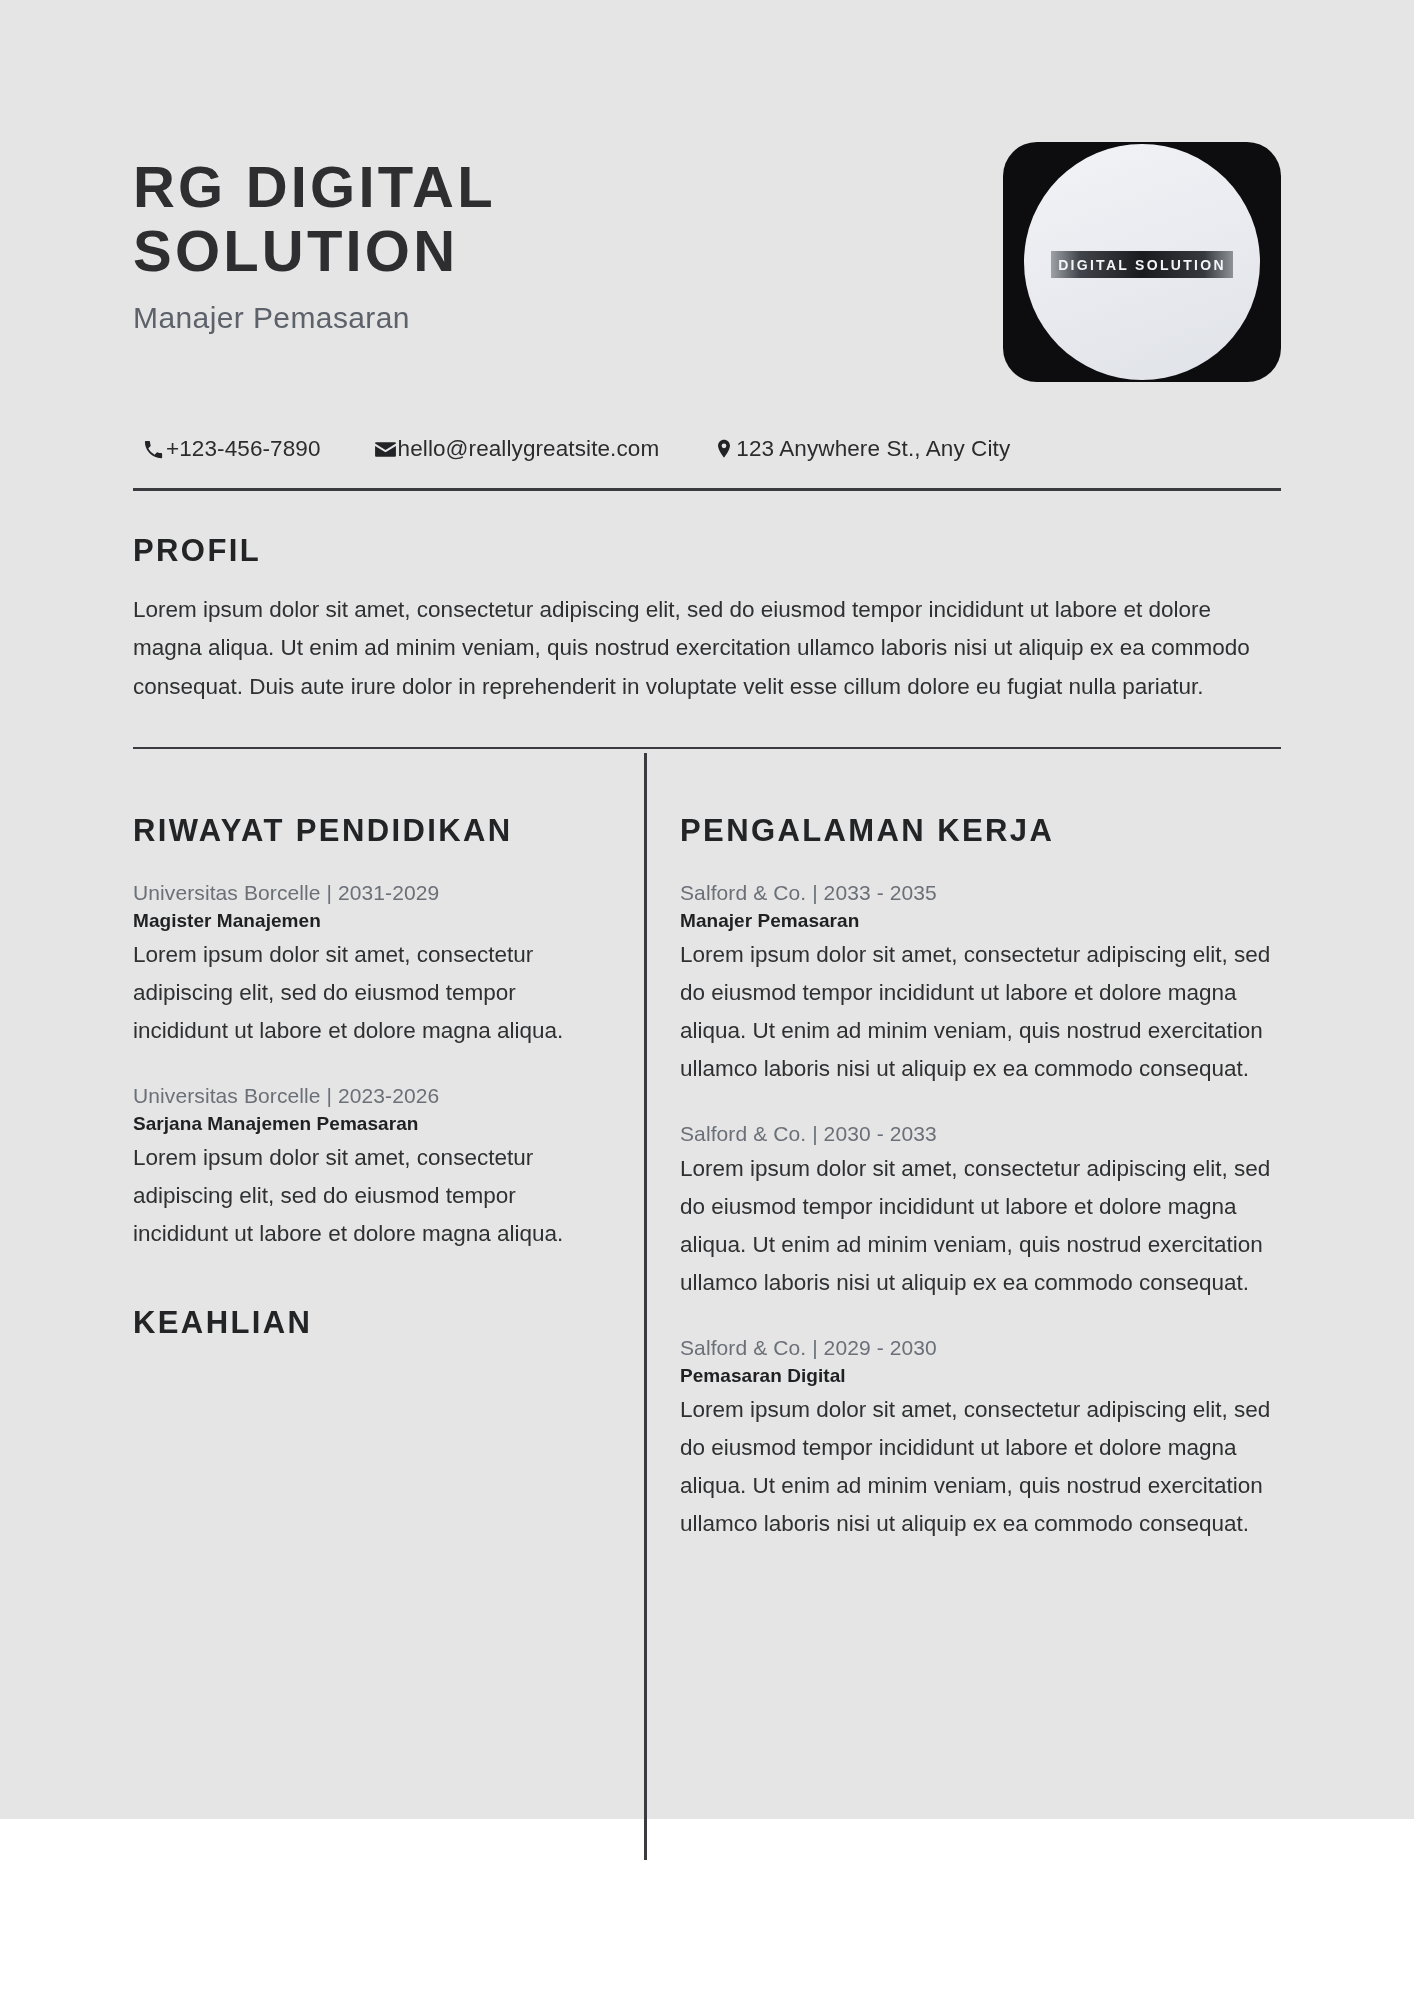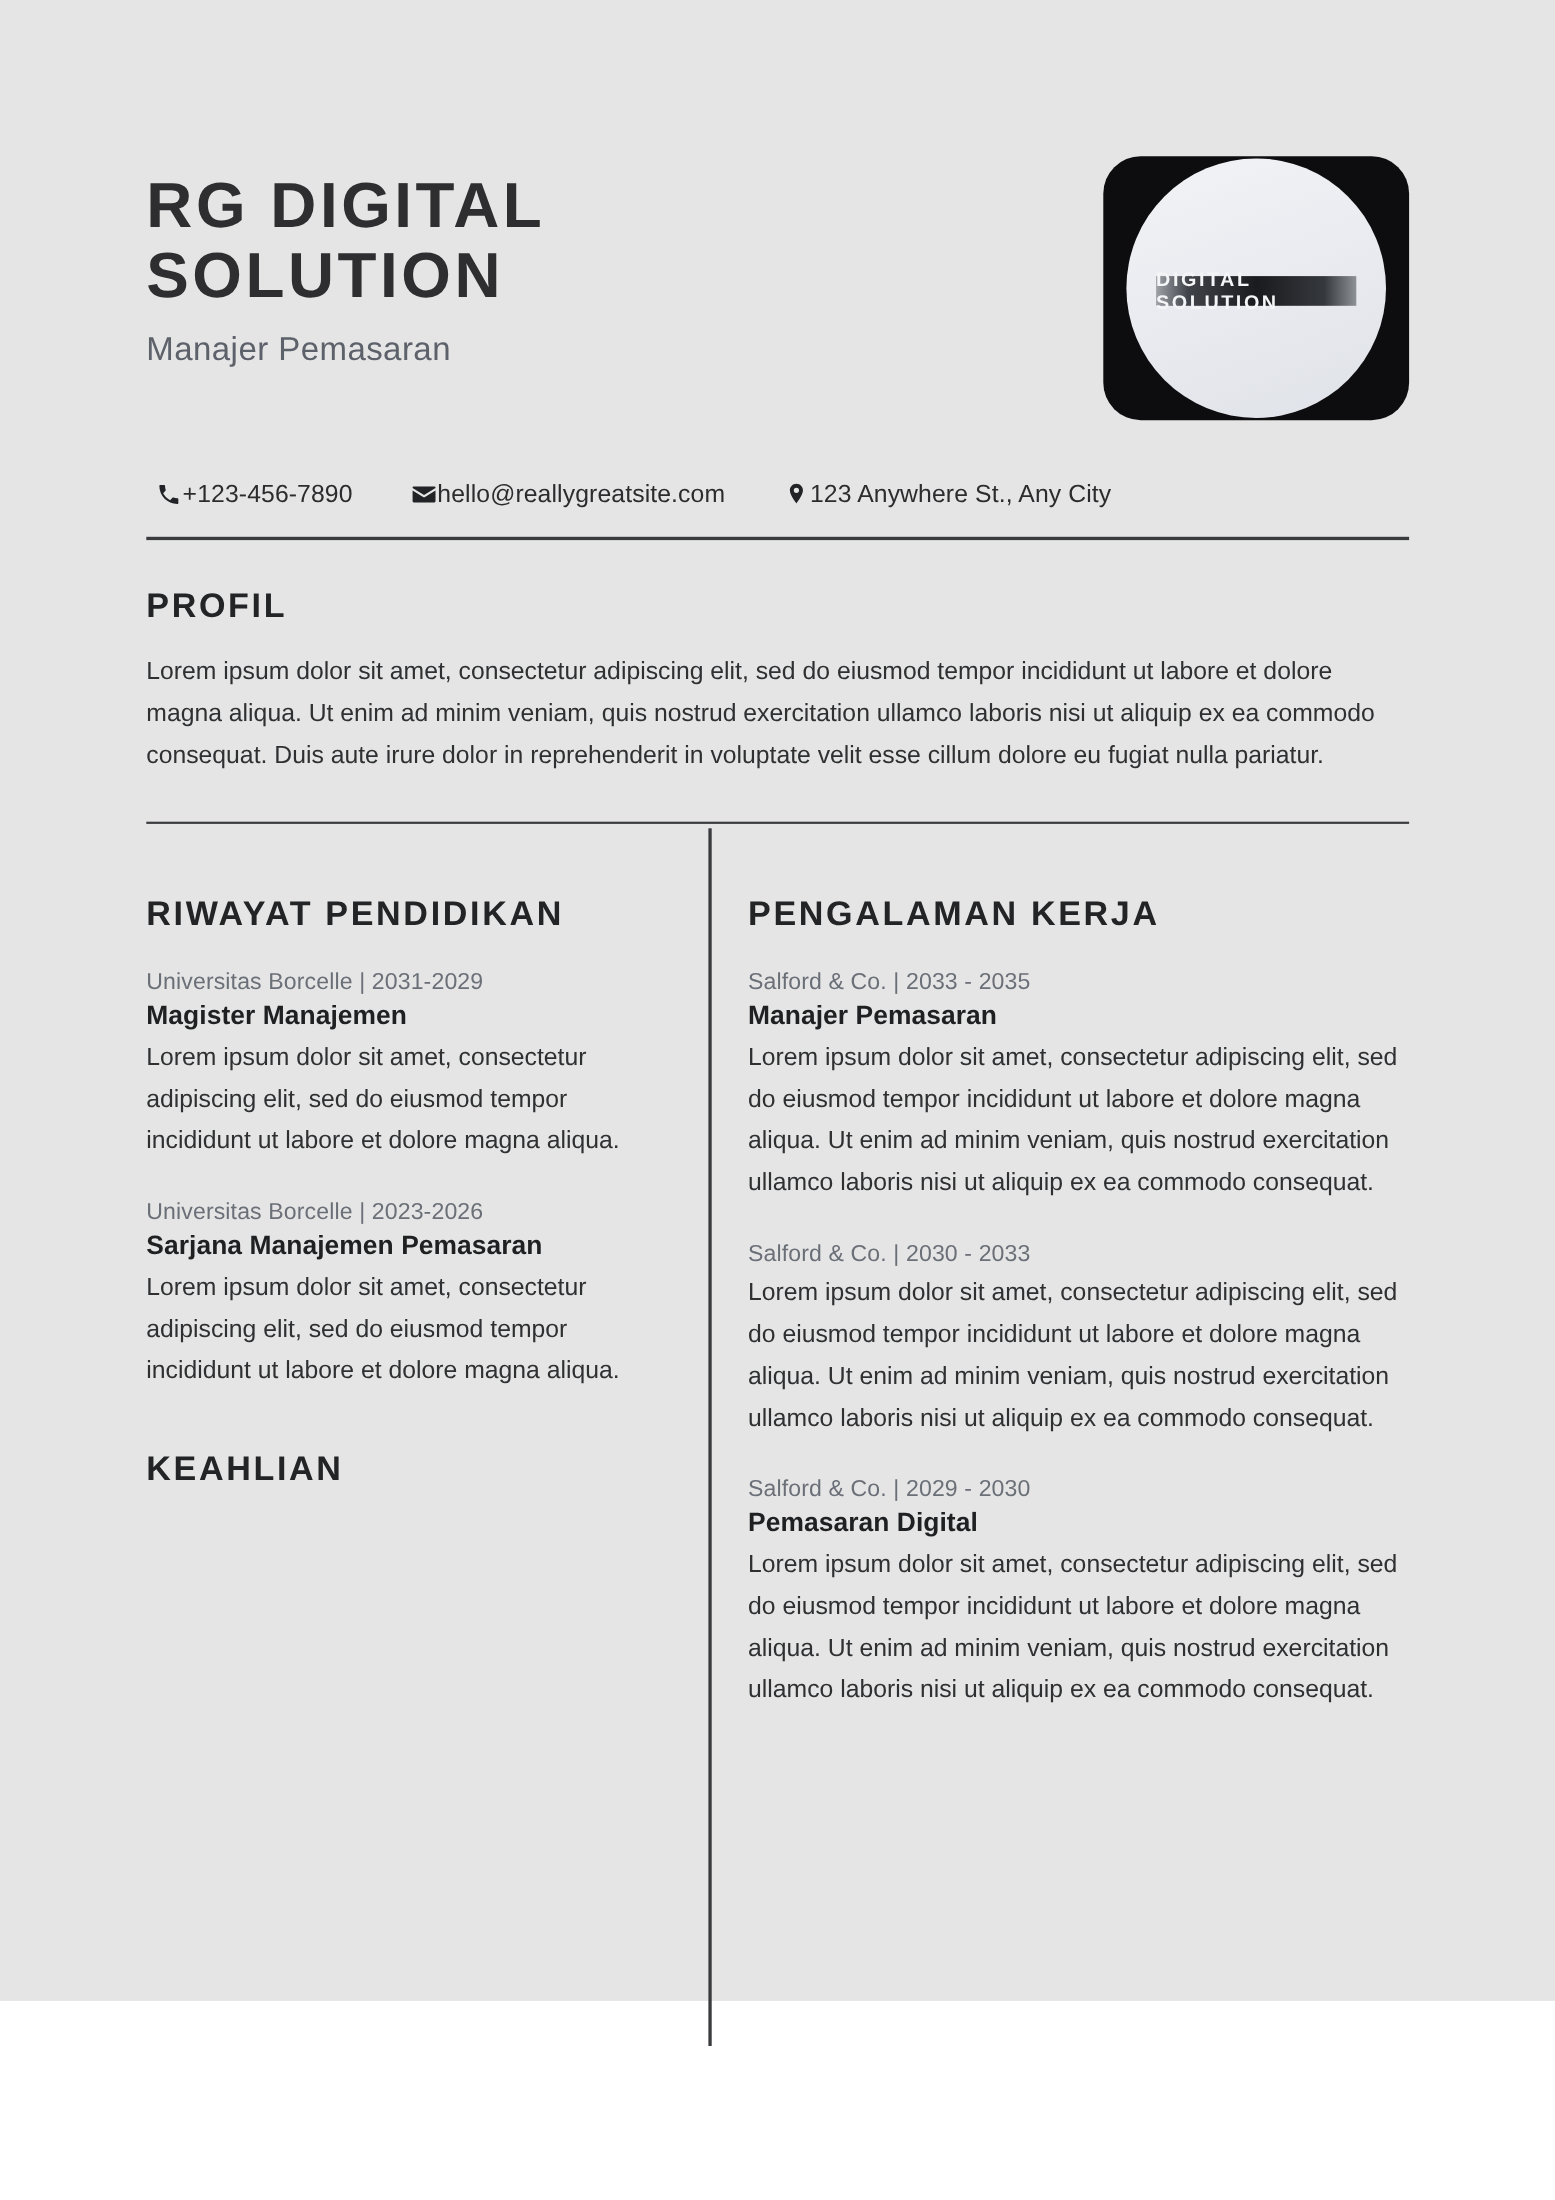--- a/index.html
+++ b/index.html
@@ -113,21 +113,21 @@
   }
 
   .logo-banner {
     margin-top: 5px;
     width: 182px;
     height: 27px;
     display: flex;
     align-items: center;
     justify-content: center;
     background: linear-gradient(90deg, #9ea2a7 0%, #404349 16%, #1a1b1e 50%, #35383d 84%, #8e9297 100%);
-    font-size: 18px;
+    font-size: 14px;
     font-weight: 700;
     letter-spacing: 2.3px;
     color: #f4f5f7;
   }
 
   
   .contact-row {
     display: flex;
     align-items: center;
     gap: 52px;
@@ -219,21 +219,21 @@
   .entry.first { margin-top: 32px; }
 
   .entry-meta {
     font-size: 21px;
     color: #6b7078;
     letter-spacing: 0.1px;
   }
 
   .entry-title {
     margin-top: 5px;
-    font-size: 24px;
+    font-size: 19px;
     font-weight: 700;
     color: #1f2022;
     letter-spacing: 0.05px;
   }
 
   .entry-body {
     margin-top: 4px;
     font-size: 22.5px;
     line-height: 1.69;
     color: #2f3032;

